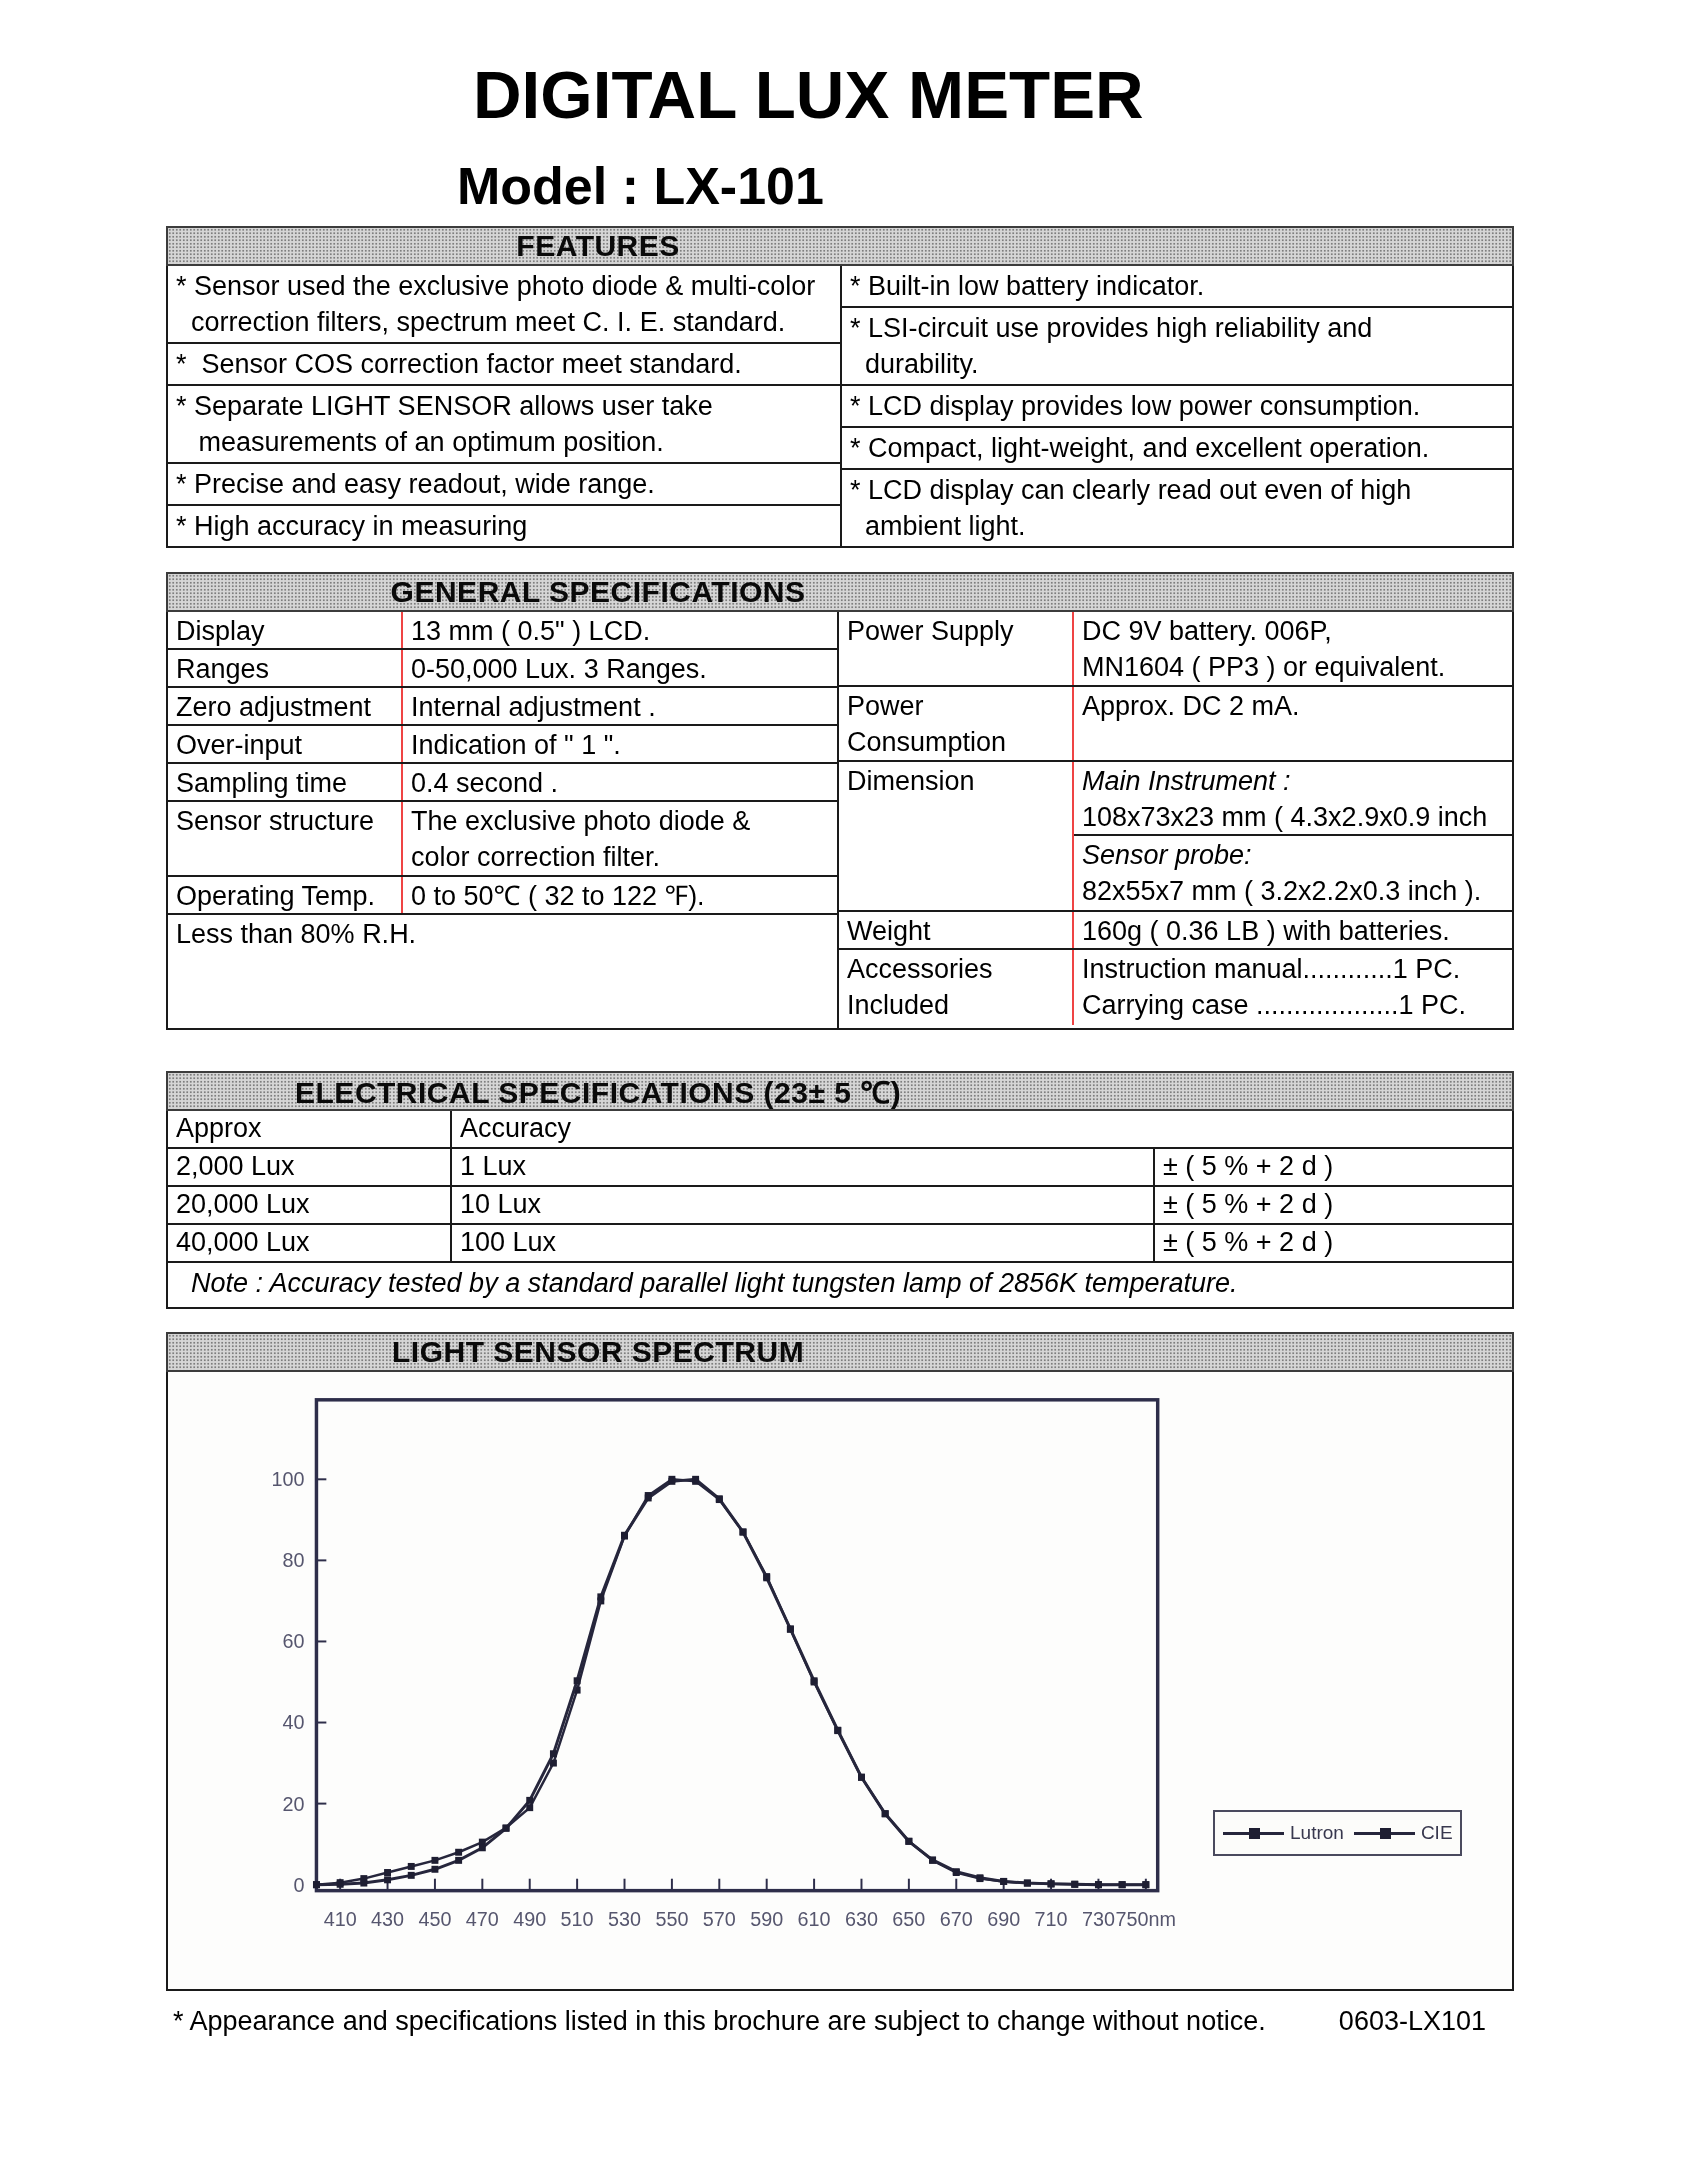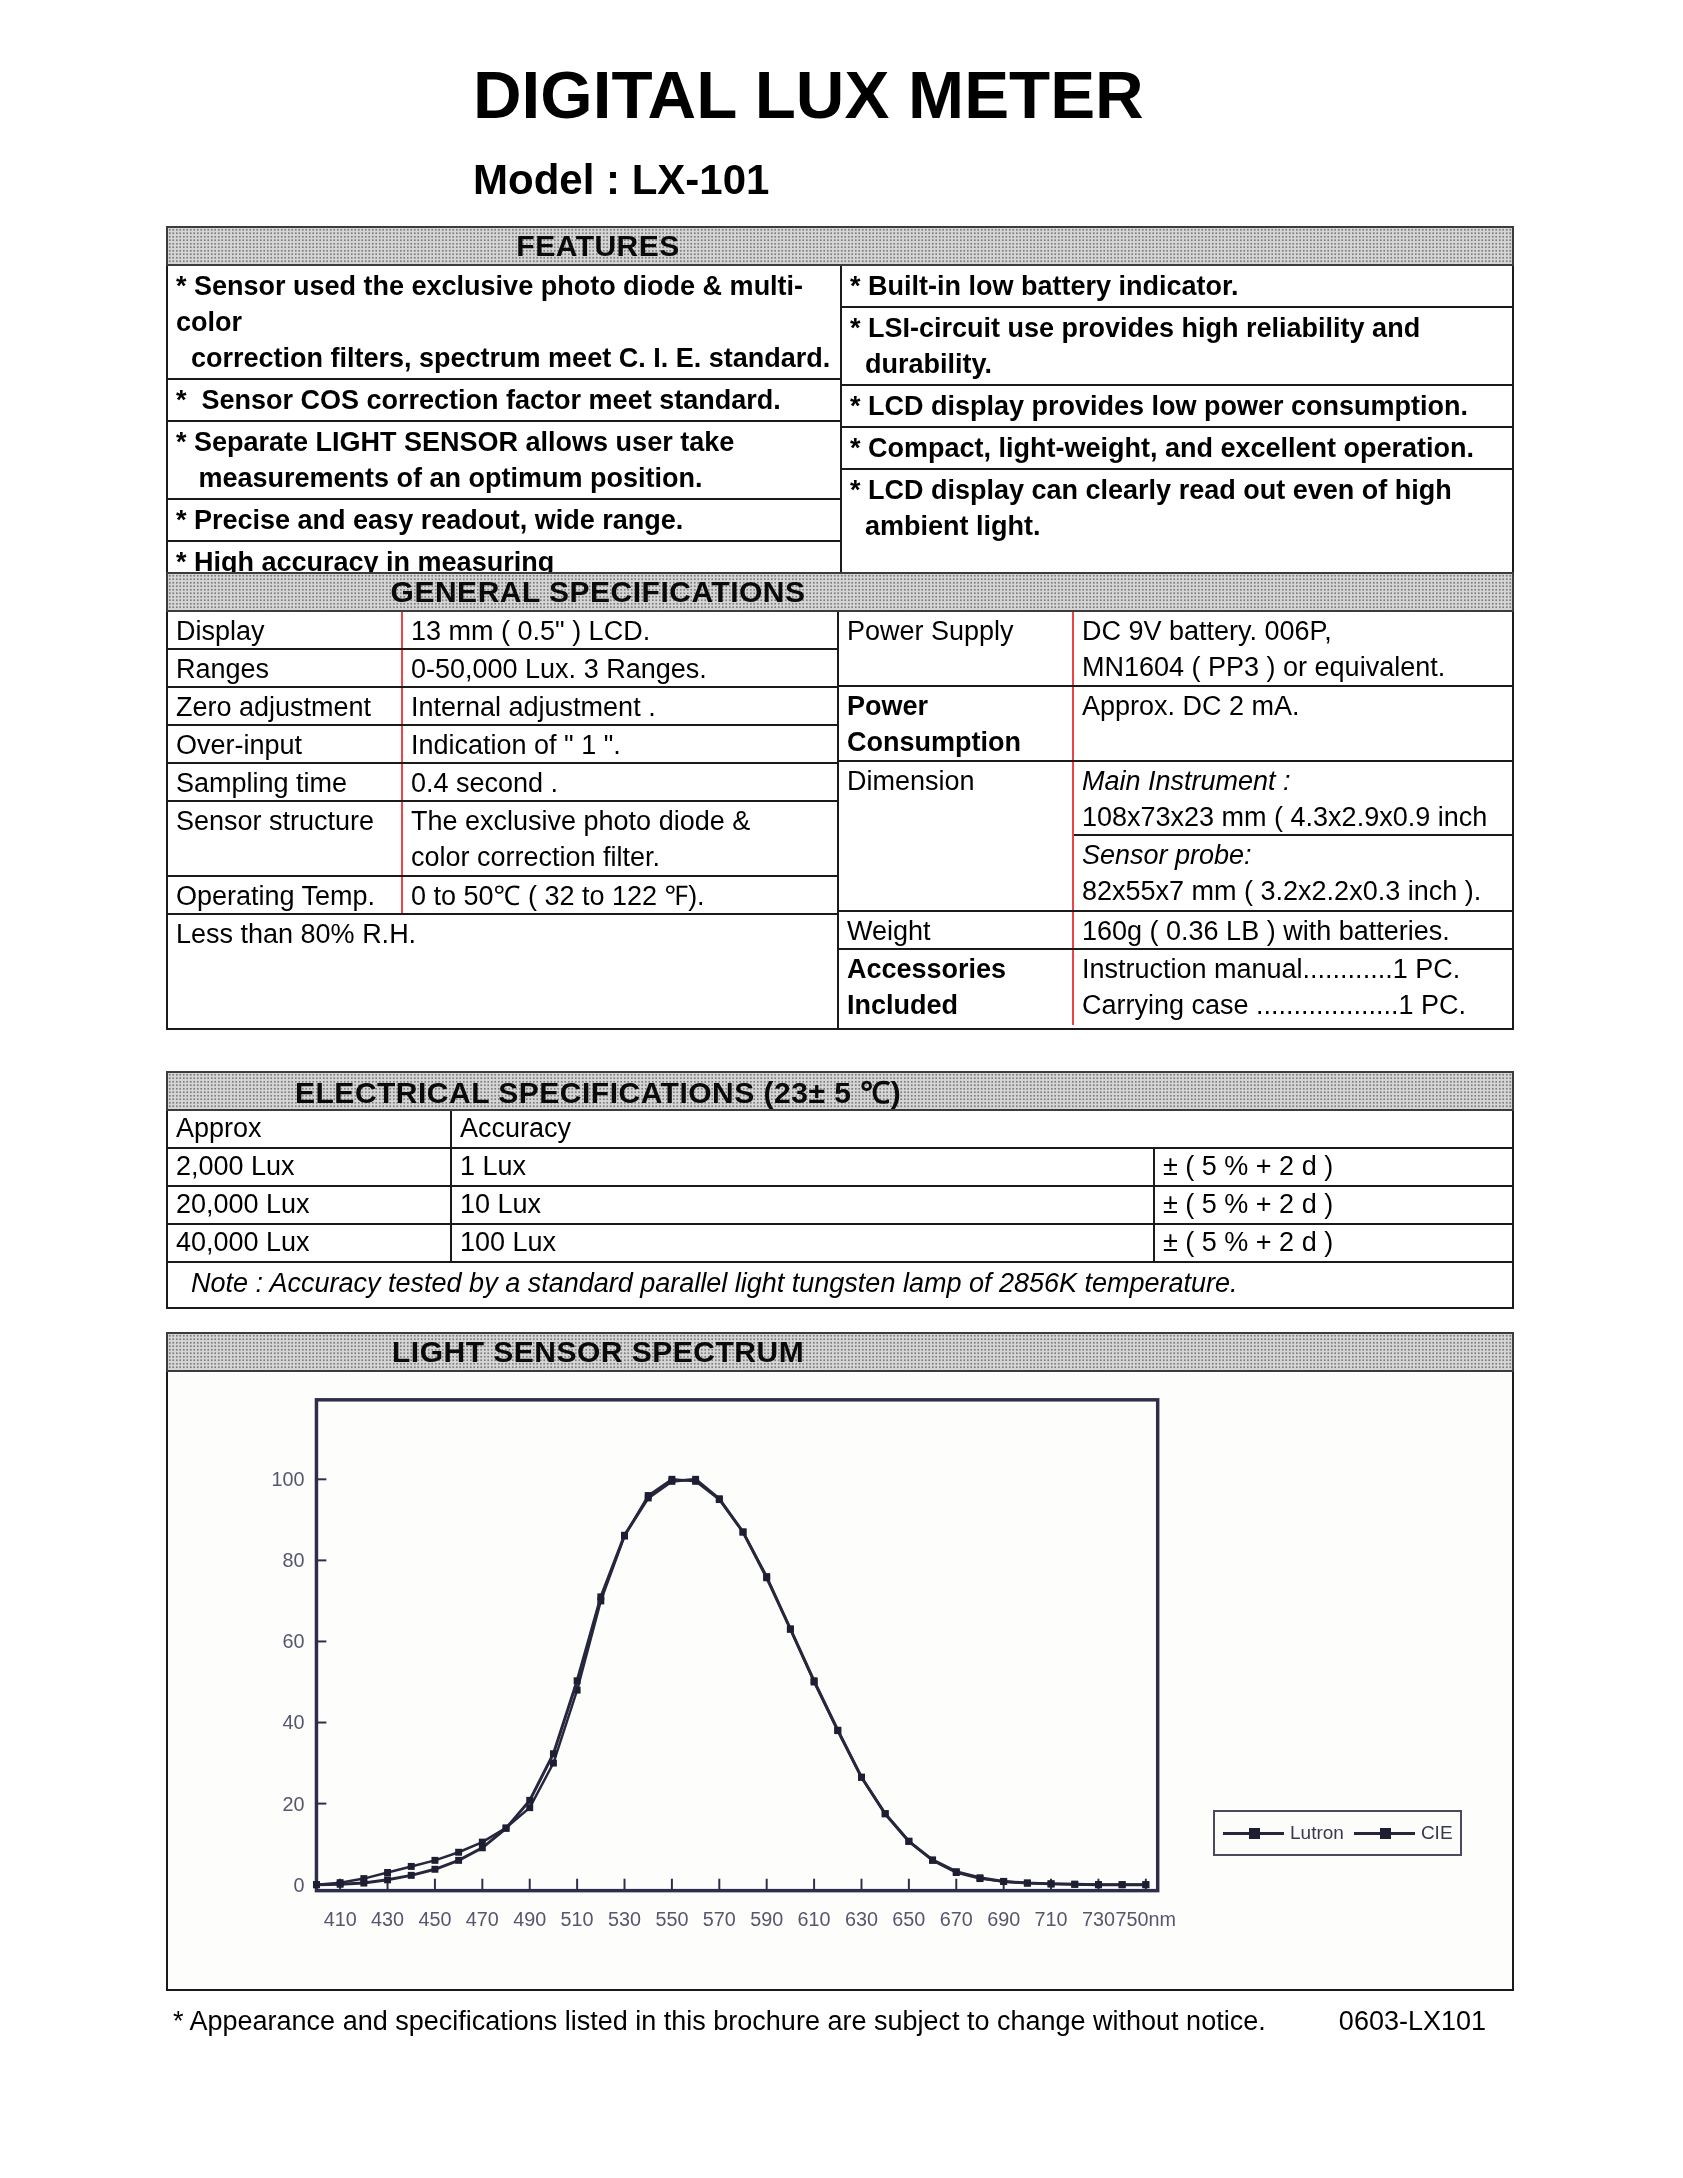--- a/index.html
+++ b/index.html
@@ -2,34 +2,34 @@
 <html><head>
 <meta charset="utf-8">
 <style>
   html,body{margin:0;padding:0;background:#fff;}
   .page{position:relative;width:1683px;height:2178px;background:#ffffff;
         font-family:"Liberation Sans",sans-serif;color:#000;overflow:hidden;}
 
   
   .title{position:absolute;left:473px;top:57px;font-size:66px;font-weight:bold;
          letter-spacing:0px;transform:scaleX(1.02);transform-origin:left;}
-  .model{position:absolute;left:473px;top:156px;font-size:42px;font-weight:bold;}
+  .model{position:absolute;left:457px;top:156px;font-size:52px;font-weight:bold;}
 
   
   .section{position:absolute;left:166px;width:1348px;}
   .hdr{position:relative;height:40px;background-color:#d6d6d6;
        background-image:radial-gradient(#7e7e7e 0.9px,rgba(0,0,0,0) 1px);
        background-size:3.5px 3.5px;border:2px solid #3c3c3c;box-sizing:border-box;}
   .hdr-text{position:absolute;left:0;right:36%;top:0;bottom:0;display:flex;
             align-items:center;justify-content:center;font-weight:bold;font-size:30px;
             letter-spacing:0.5px;color:#0a0a0a;}
 
   .tbl{border:2px solid #1a1a1a;border-top:none;box-sizing:border-box;background:#fff;
        font-size:27px;}
-  .pre{white-space:pre-line;font-weight:bold;}
+  .pre{white-space:pre-line;}
 
   
   .feat-body{display:flex;}
   .feat-col{width:50%;box-sizing:border-box;}
   .feat-col.right{border-left:2px solid #1a1a1a;}
   .feat-row{padding:2px 6px 2px 8px;line-height:36px;border-bottom:2px solid #1a1a1a;
             box-sizing:border-box;}
   .feat-col .feat-row:last-child{border-bottom:none;}
 
   

